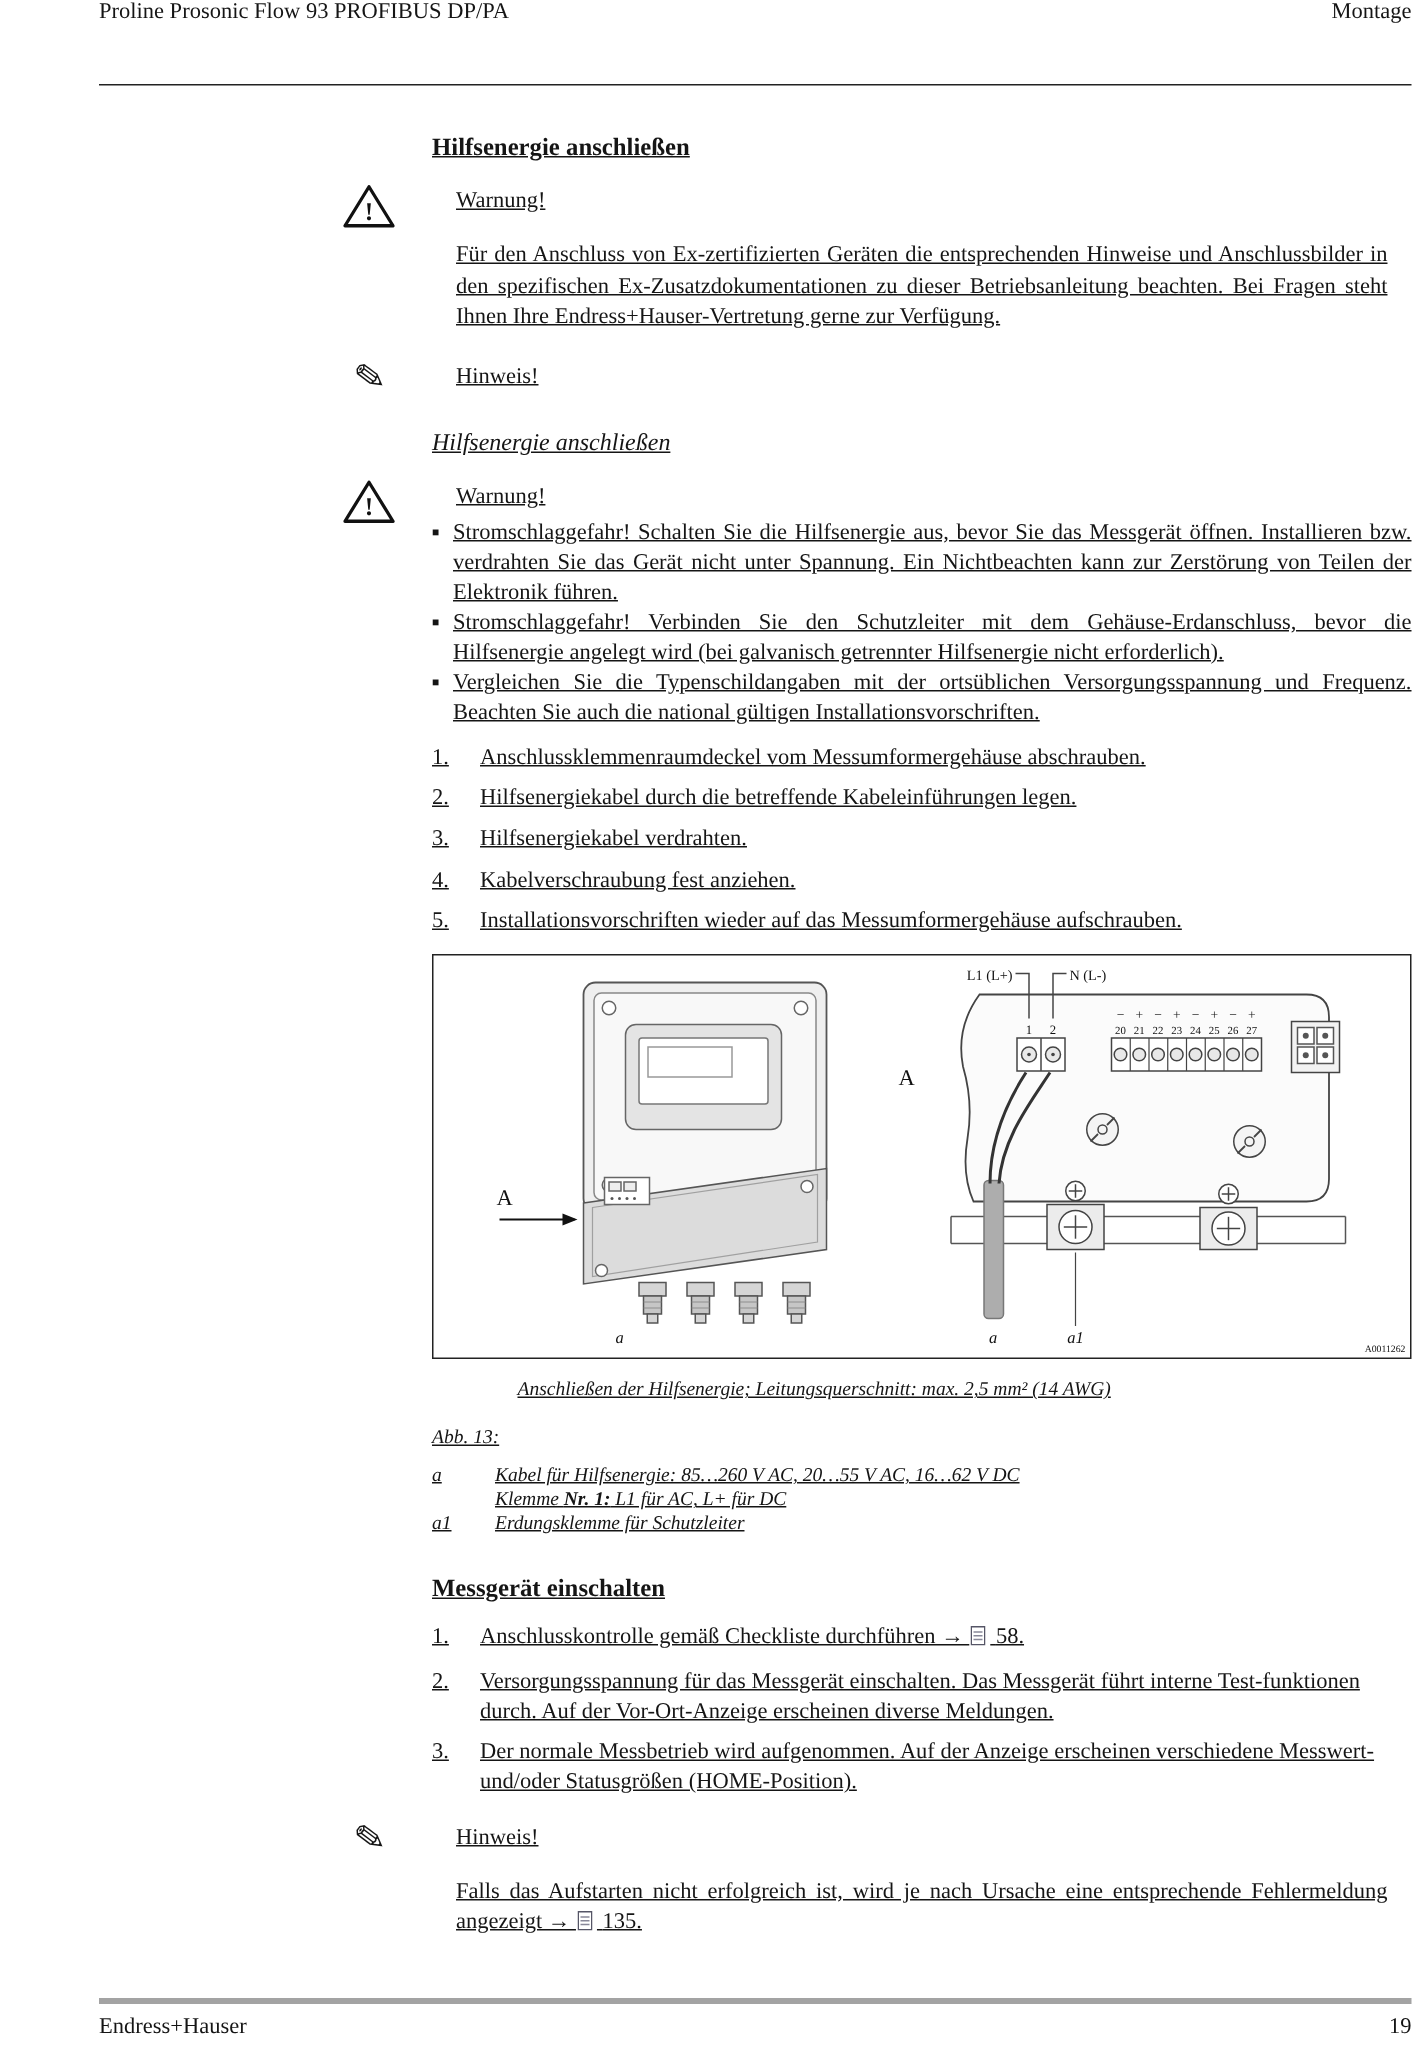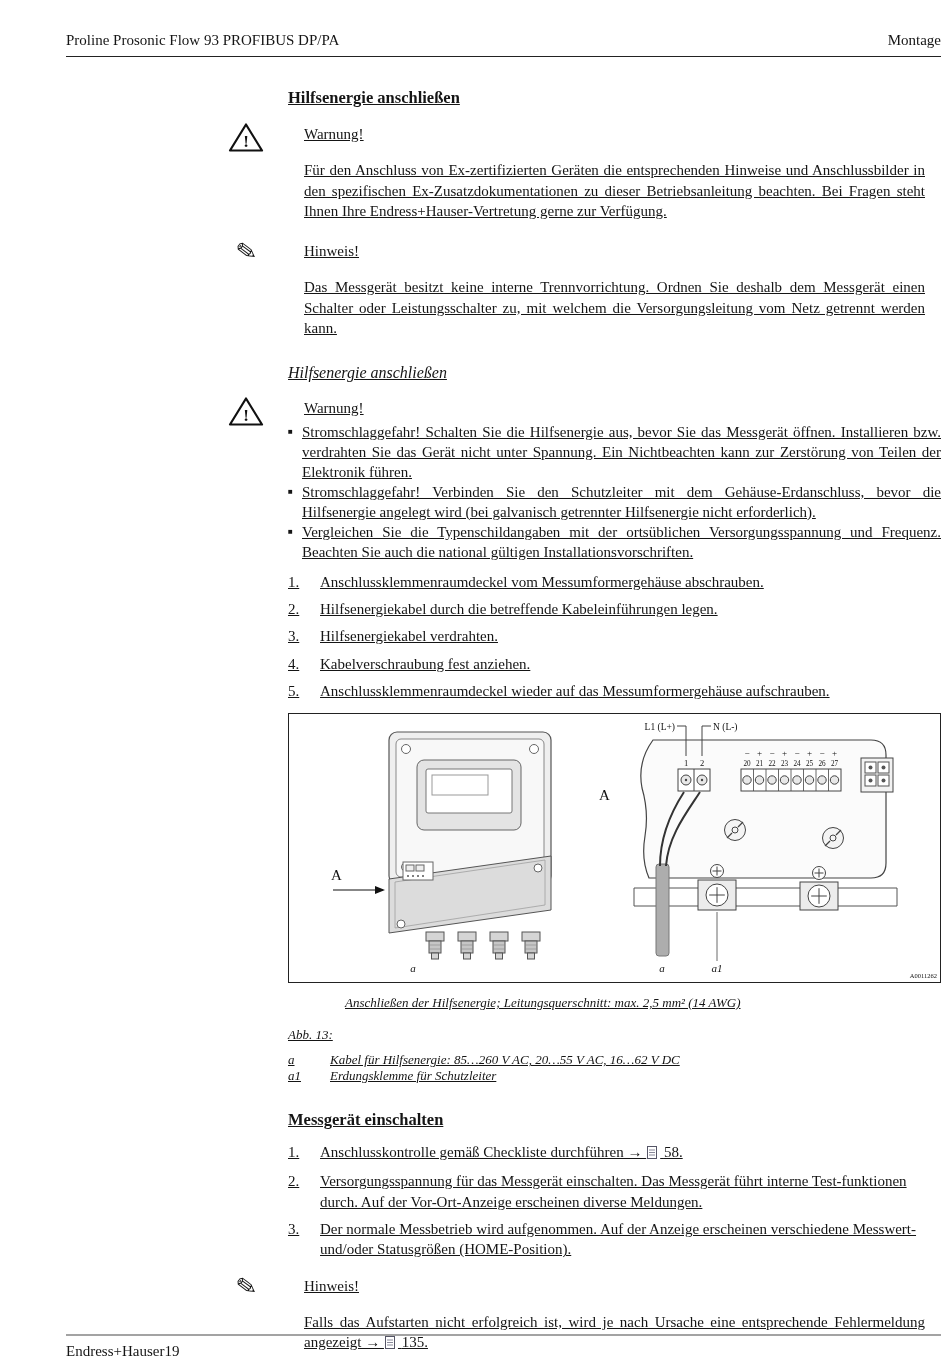--- a/index.html
+++ b/index.html
@@ -5,26 +5,26 @@
   * { box-sizing: border-box; }
   html,body { margin:0; padding:0; background:#ffffff; }
   .page {
     position:relative; width:950px; height:1370px; background:#fff;
     font-family:"Liberation Serif", serif; font-size:15px; color:#151515;
     overflow:hidden;
   }
   .pg-header {
     position:absolute; top:0; left:66px; right:9px; height:57px;
     border-bottom:1px solid #222; display:flex; justify-content:space-between;
-    align-items:flex-end; padding-bottom:7px; font-size:15px;
+    align-items:flex-start; padding-bottom:7px; font-size:15px;
   }
   .pg-footer {
     position:absolute; left:66px; right:9px; bottom:10px;
-    border-top:2px solid #a3a3a3; padding-top:7px;
-    display:flex; font-size:15px;
+    border-top:4px solid #a3a3a3; padding-top:7px;
+    display:flex; justify-content:space-between; font-size:15px;
   }
   .content { position:absolute; top:64px; left:288px; width:653px;text-decoration:underline; }
   h2 { font-size:16.5px; font-weight:bold; margin:24px 0 12px 0; }
   h2.second { margin-top:26px; }
   h3.sub-italic { font-size:16px; font-weight:normal; font-style:italic; margin:26px 0 10px 0; }
   p { margin:16px; line-height:20.3px; text-align:justify; }
   .lead { margin-bottom:3px; text-align:left; }
   .iconrow { position:relative; }
   .gap-note { margin-top:20px; }
   .margin-icon { position:absolute; left:-62px; top:-2px; width:40px; text-align:center; }
@@ -68,21 +68,20 @@
           <text x="18" y="24.5" text-anchor="middle" font-size="17" font-weight="bold">!</text>
         </svg>
       </span>
       <p class="lead">Warnung!</p>
       <p>Für den Anschluss von Ex-zertifizierten Geräten die entsprechenden Hinweise und Anschlussbilder in den spezifischen Ex-Zusatzdokumentationen zu dieser Betriebsanleitung beachten. Bei Fragen steht Ihnen Ihre Endress+Hauser-Vertretung gerne zur Verfügung.</p>
     </div>
 
     <div class="iconrow gap-note">
       <span class="margin-icon"><span class="pencil">✎</span></span>
       <p class="lead">Hinweis!</p>
-      <p>Das Messgerät besitzt keine interne Trennvorrichtung. Ordnen Sie deshalb dem Messgerät einen Schalter oder Leistungsschalter zu, mit welchem die Versorgungsleitung vom Netz getrennt werden kann.</p>
     </div>
 
     <h3 class="sub-italic">Hilfsenergie anschließen</h3>
 
     <div class="iconrow">
       <span class="margin-icon">
         <svg width="36" height="31" viewBox="0 0 36 31">
           <path d="M18 2.5 L34 28.5 L2 28.5 Z" fill="#fff" stroke="#111" stroke-width="2.2" stroke-linejoin="round"></path>
           <text x="18" y="24.5" text-anchor="middle" font-size="17" font-weight="bold">!</text>
         </svg>
@@ -107,21 +106,21 @@
       <div class="ostep">
         <span class="onum">3.</span>
         <span class="otext">Hilfsenergiekabel verdrahten.</span>
       </div>
       <div class="ostep">
         <span class="onum">4.</span>
         <span class="otext">Kabelverschraubung fest anziehen.</span>
       </div>
       <div class="ostep">
         <span class="onum">5.</span>
-        <span class="otext">Anschlussklemmenraumdeckel wieder auf das Messumformergehäuse aufschrauben.</span>
+        <span class="otext">Installationsvorschriften wieder auf das Messumformergehäuse aufschrauben.</span>
       </div>
     </div>
 
     <figure class="figbox" style="margin:12px 0 0 0;">
       <svg width="651" height="268" viewBox="0 0 651 268">
 
         <g>
           <rect x="100" y="18" width="162" height="152" rx="8" fill="#efefef" stroke="#555" stroke-width="1.2"></rect>
           <rect x="107" y="25" width="148" height="138" rx="5" fill="#f8f8f8" stroke="#888" stroke-width="1"></rect>
           <circle cx="117" cy="35" r="4.5" fill="#fff" stroke="#666"></circle>
@@ -290,20 +289,21 @@
     <div class="caption">
       <span class="cap-label">Abb. 13:</span>
       <span class="cap-text">Anschließen der Hilfsenergie; Leitungsquerschnitt: max. 2,5 mm² (14 AWG)</span>
     </div>
 
     <div class="legend">
       <div class="leg-row">
         <span class="leg-key">a</span>
         <div class="leg-lines">
           <div>Kabel für Hilfsenergie: 85…260 V AC, 20…55 V AC, 16…62 V DC</div>
+          <div><span>Klemme </span><span class="bi">Nr. 1:</span><span> L1 für AC, L+ für DC</span></div>
         </div>
       </div>
       <div class="leg-row">
         <span class="leg-key">a1</span>
         <div class="leg-lines">
             <div>Erdungsklemme für Schutzleiter</div>
           </div>
       </div>
     </div>
 

